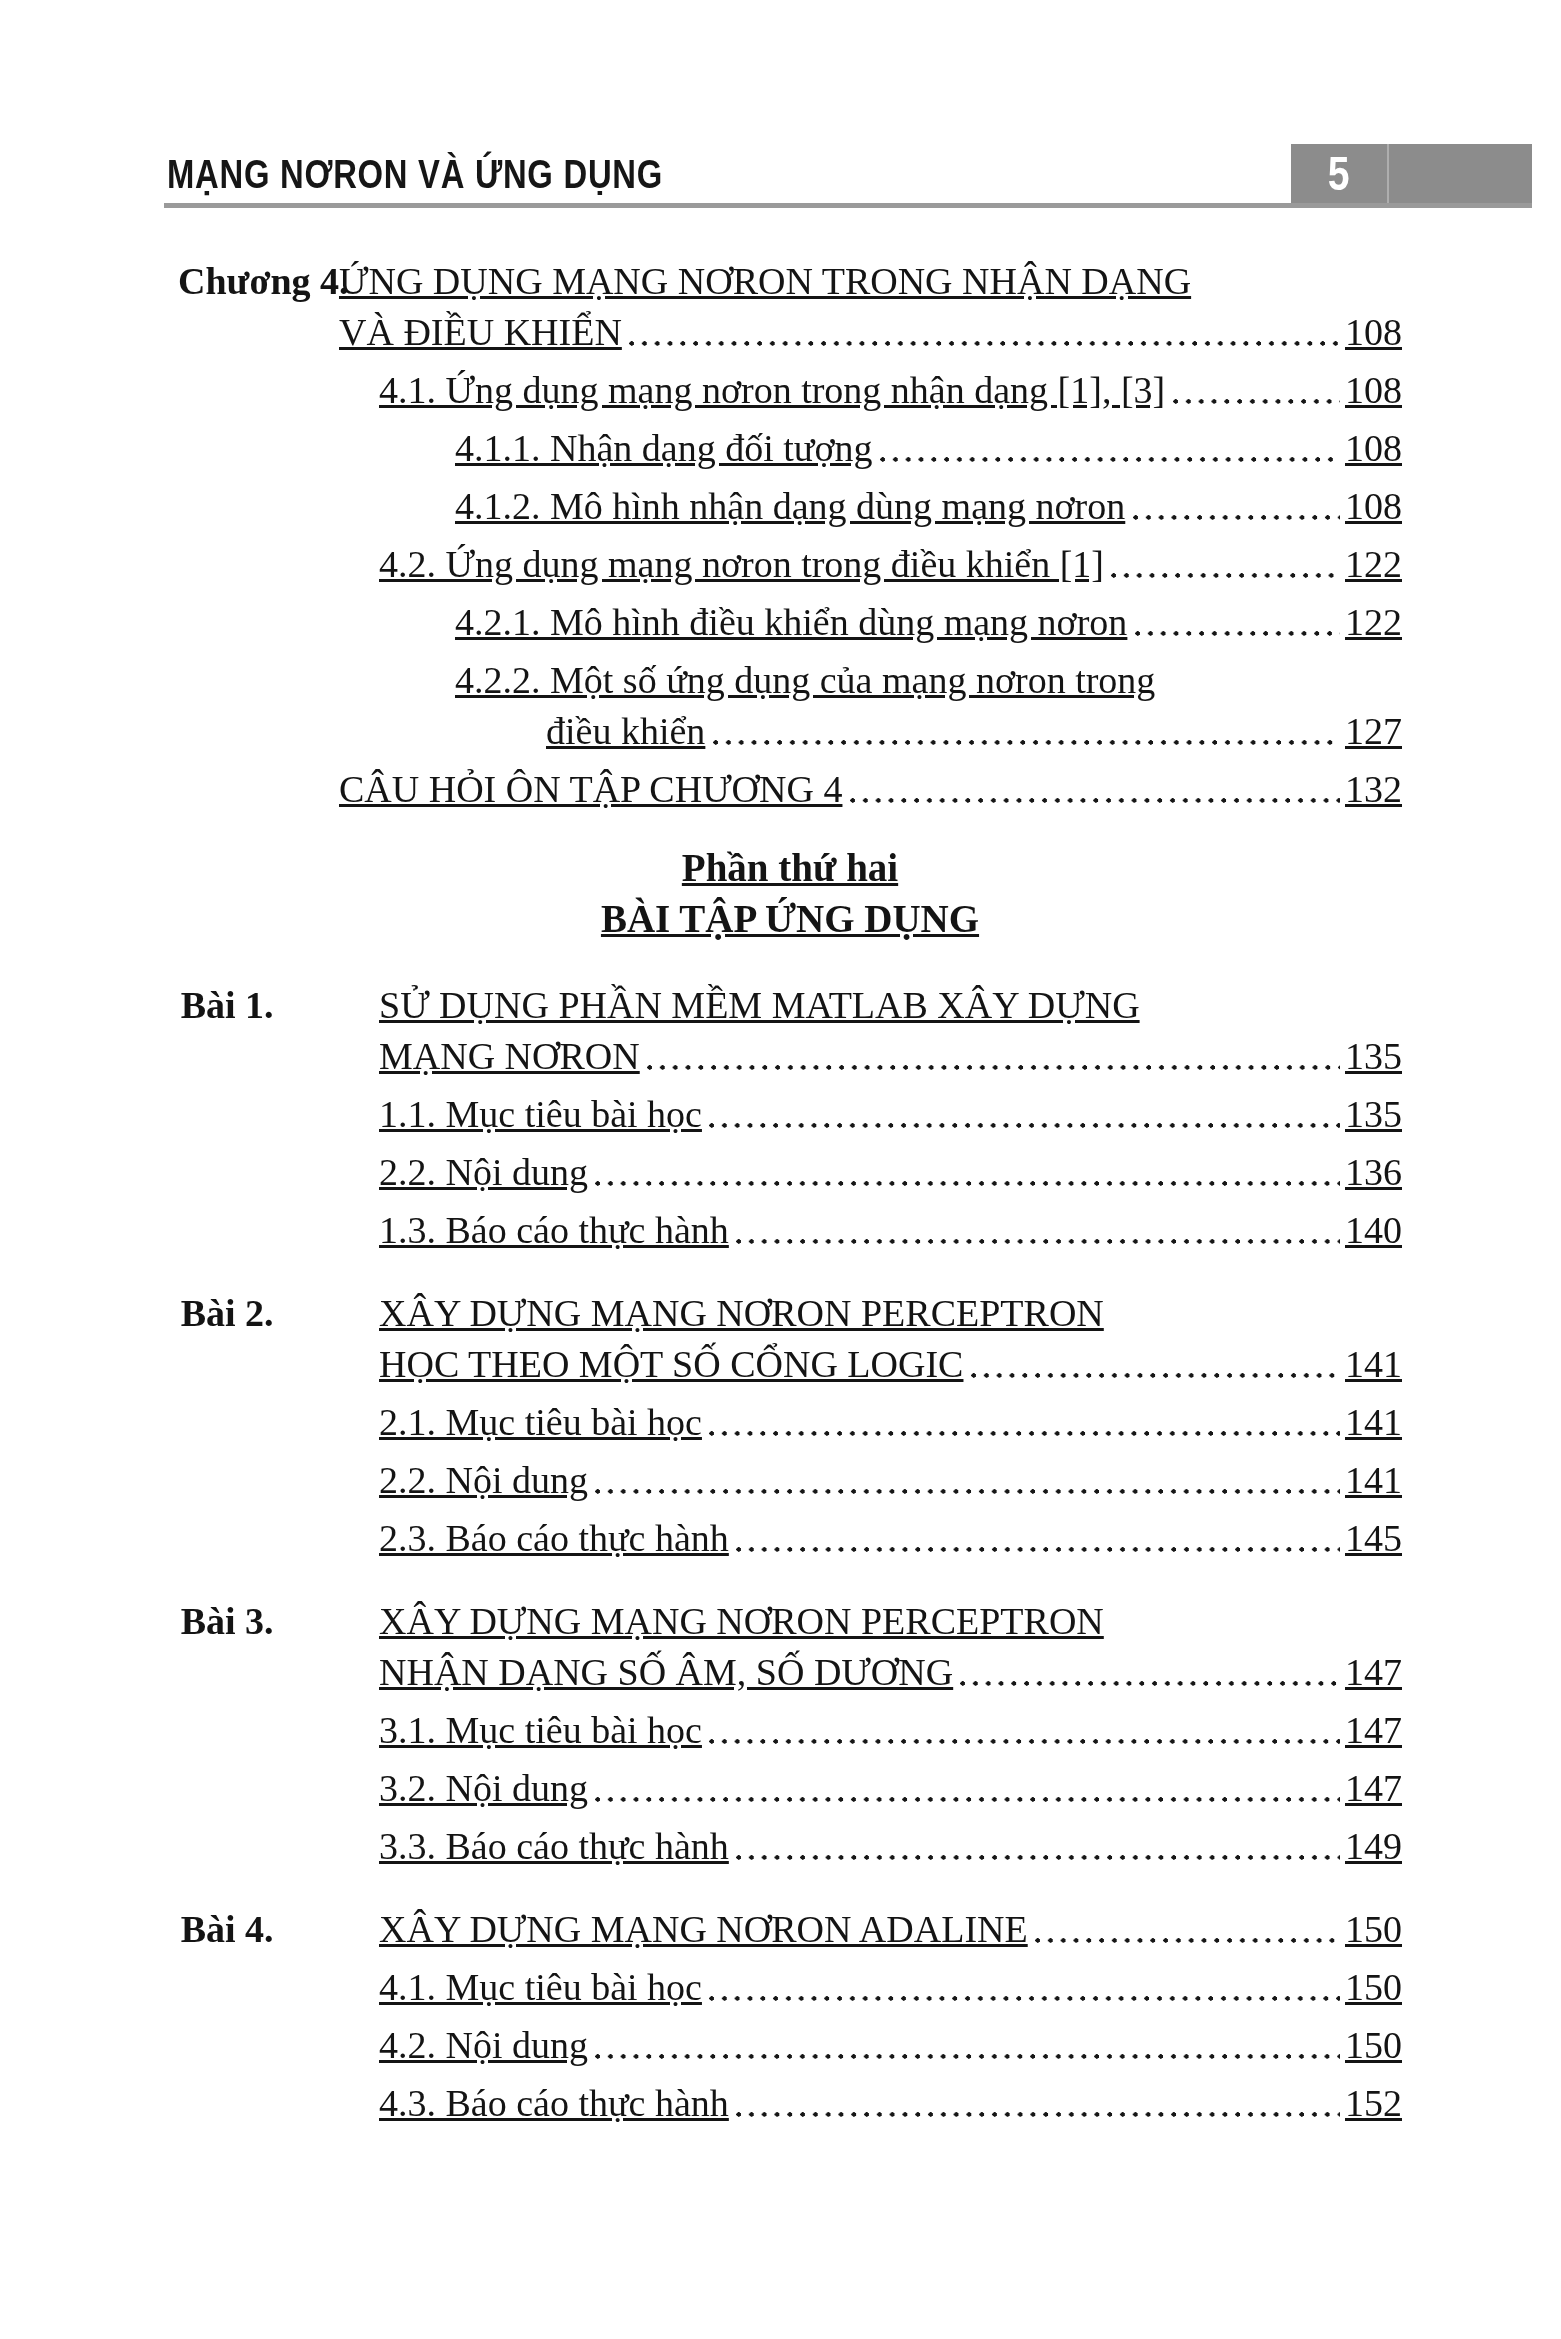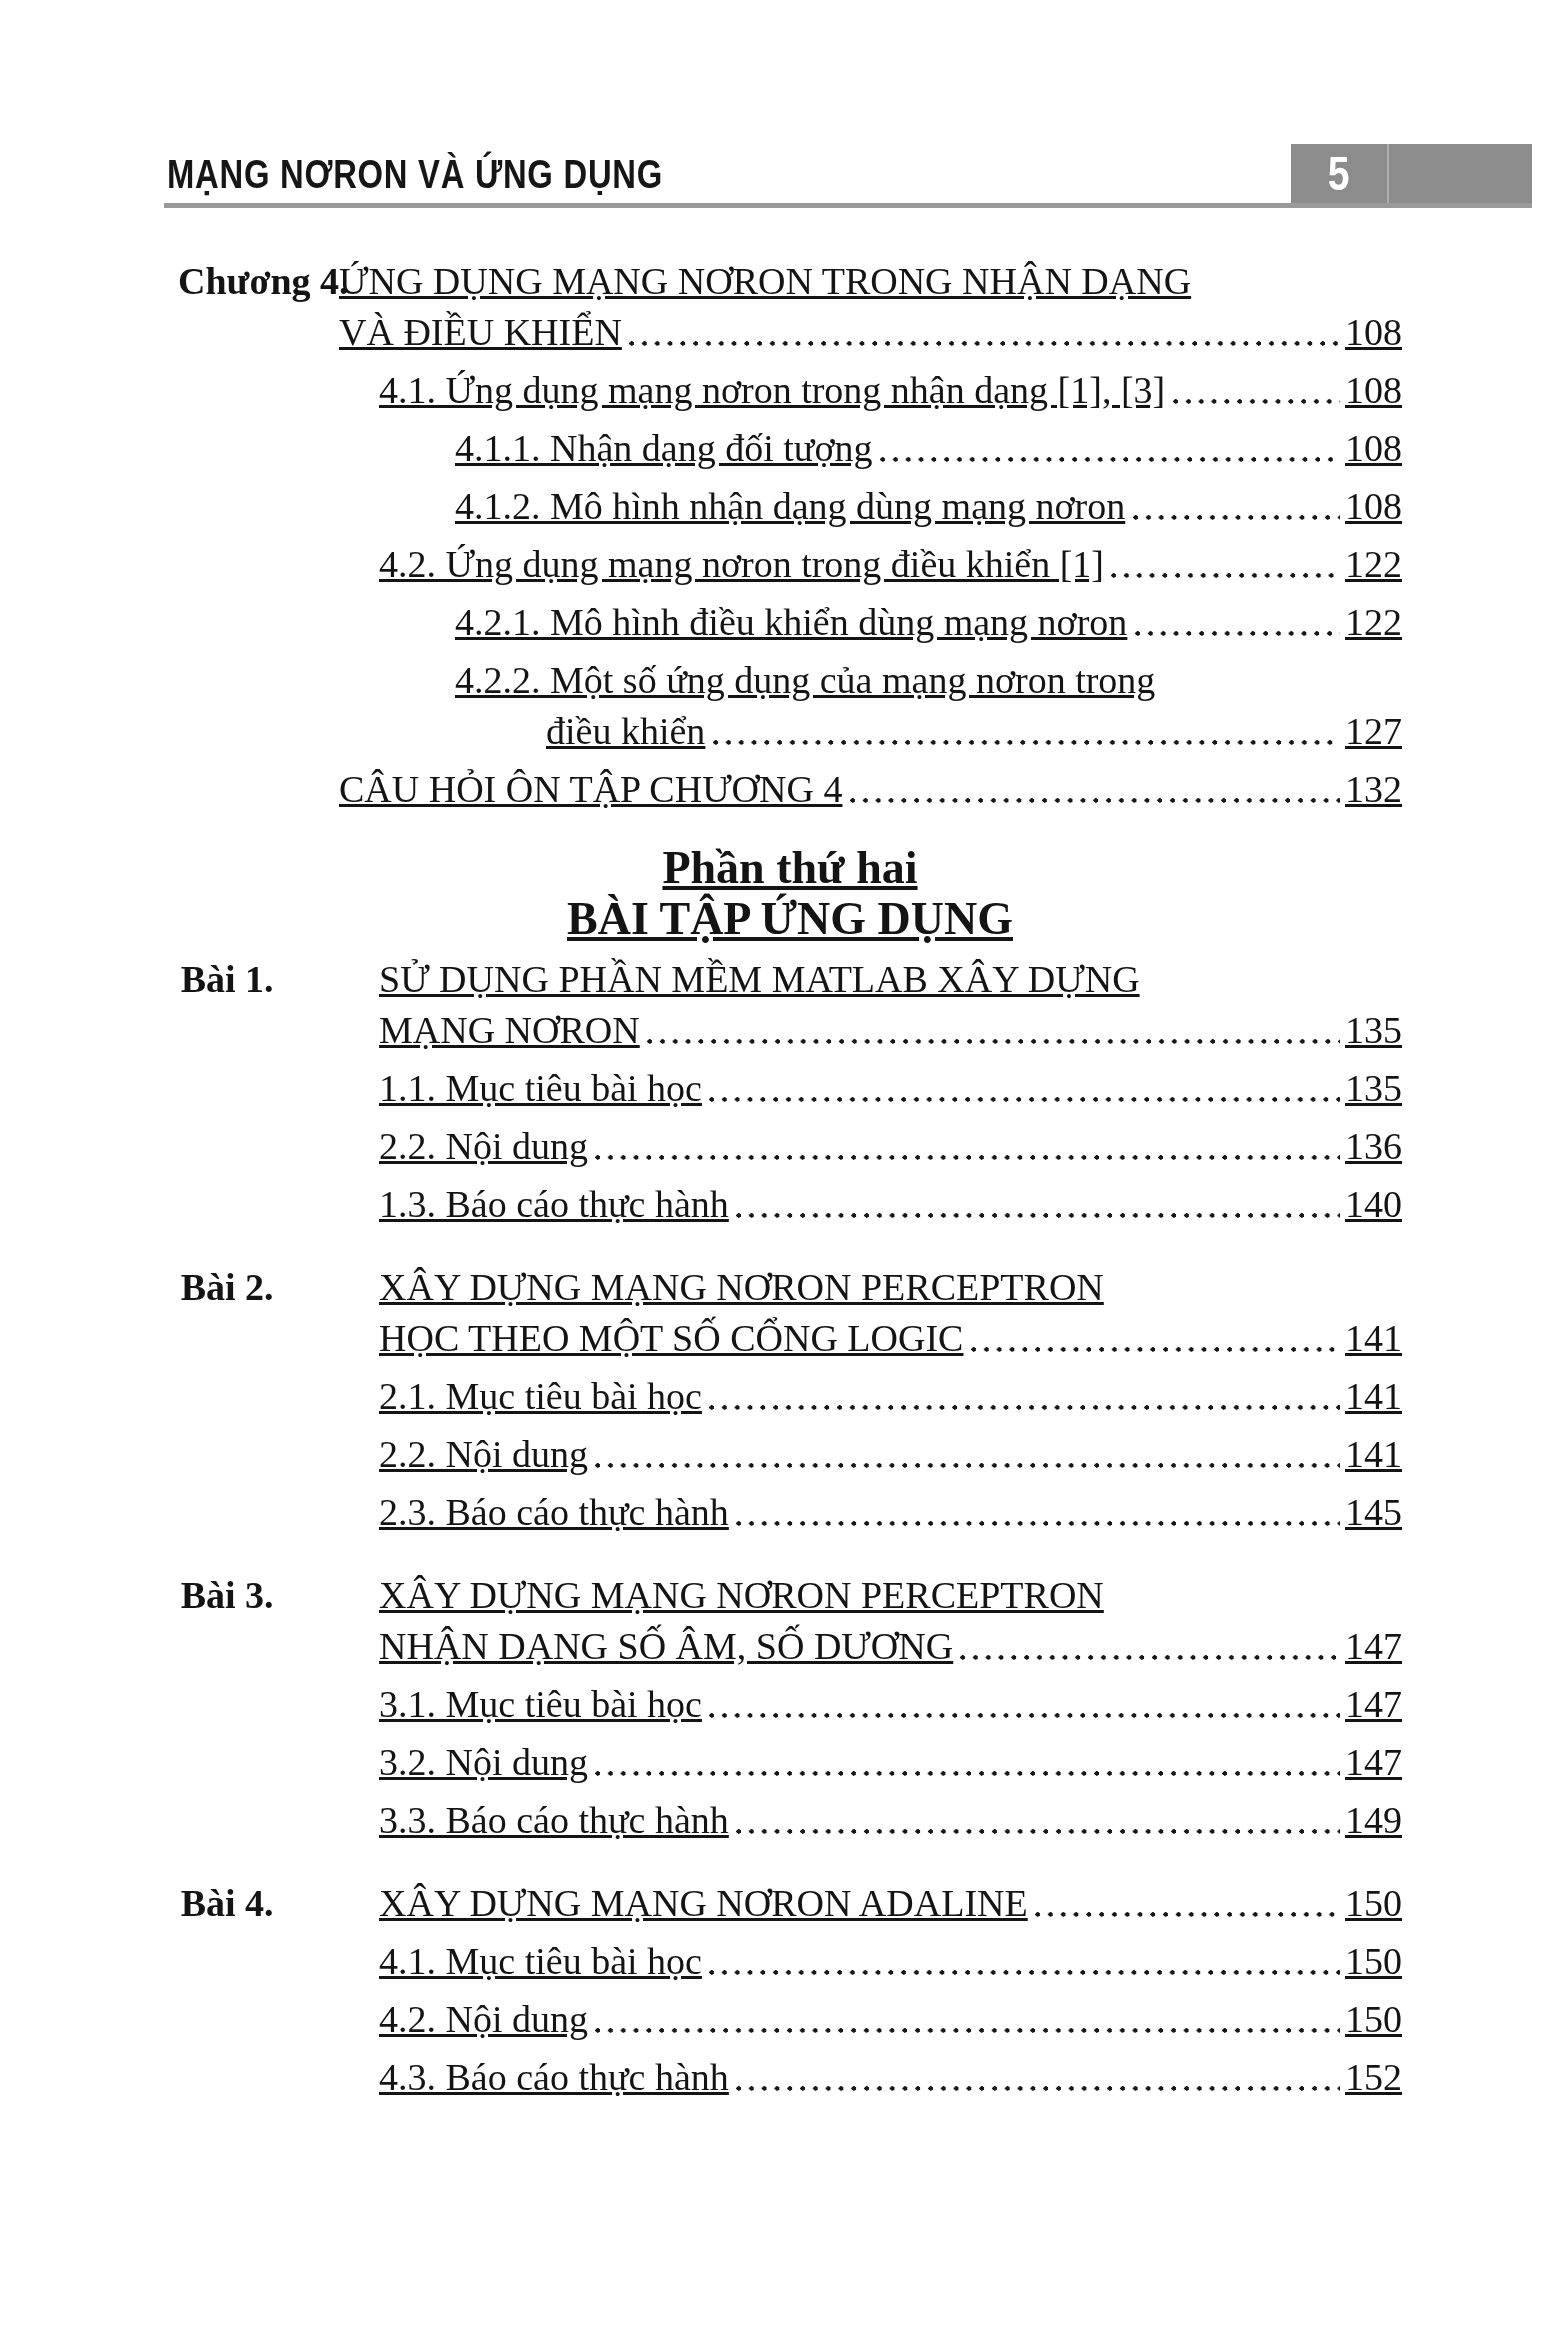--- a/index.html
+++ b/index.html
@@ -33,24 +33,24 @@
   .badge-divider{position:absolute;left:96px;top:0;width:1.8px;height:100%;background:rgba(255,255,255,.30);}
   .header-rule{position:absolute;left:164px;top:203px;width:1368px;height:4.6px;background:#9a9a9a;}
   
   .toc{
     position:absolute;left:178px;top:256px;width:1224px;
     font-size:38px;line-height:51px;text-decoration:underline;
   }
   .toc-entry{position:relative;margin-top:7px;}
   .toc-entry:first-child{margin-top:0;}
   .toc-entry.kind-lesson{margin-top:32px;}
-  .toc-heading{margin-top:9.1px;text-align:center;font-weight:bold;font-size:46px;}
+  .toc-heading{margin-top:9.1px;text-align:center;font-weight:bold;font-size:39px;}
   .toc-heading.heading-first{margin-top:27.4px;}
   .toc-heading + .toc-heading{margin-top:0;}
-  .toc-heading + .toc-entry{margin-top:10px;}
+  .toc-heading + .toc-entry{margin-top:36px;}
   .toc-label{
     position:absolute;left:0;top:0;font-weight:bold;line-height:51px;white-space:pre;
   }
   .toc-entry.kind-lesson .toc-label{left:2.7px;}
   .toc-line{display:flex;align-items:baseline;}
   .toc-line.ind-a{padding-left:161px;}
   .toc-line.ind-b{padding-left:201px;}
   .toc-line.ind-c{padding-left:277px;}
   .toc-line.ind-d{padding-left:368px;}
   .toc-text{white-space:pre;}

